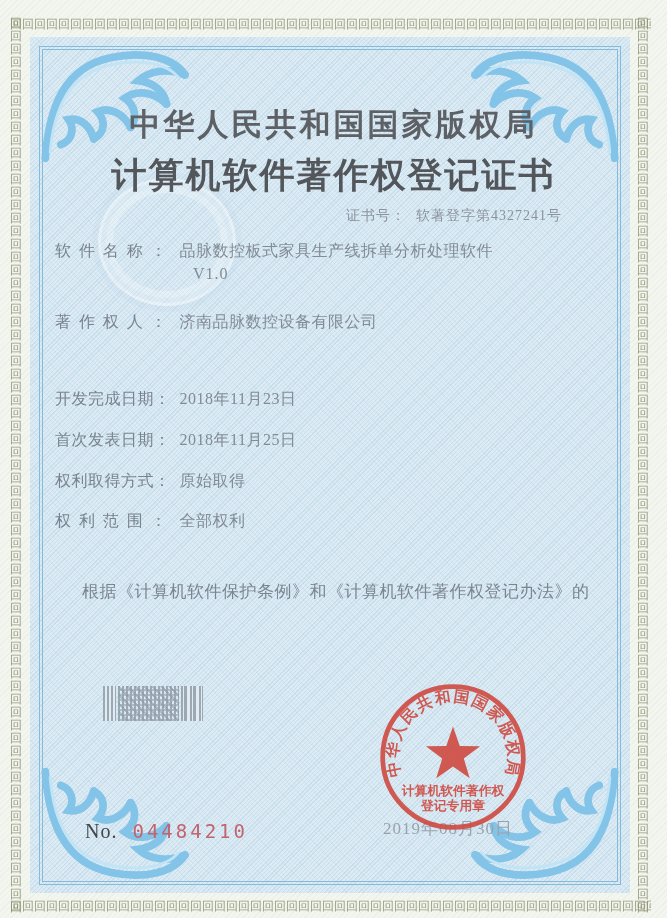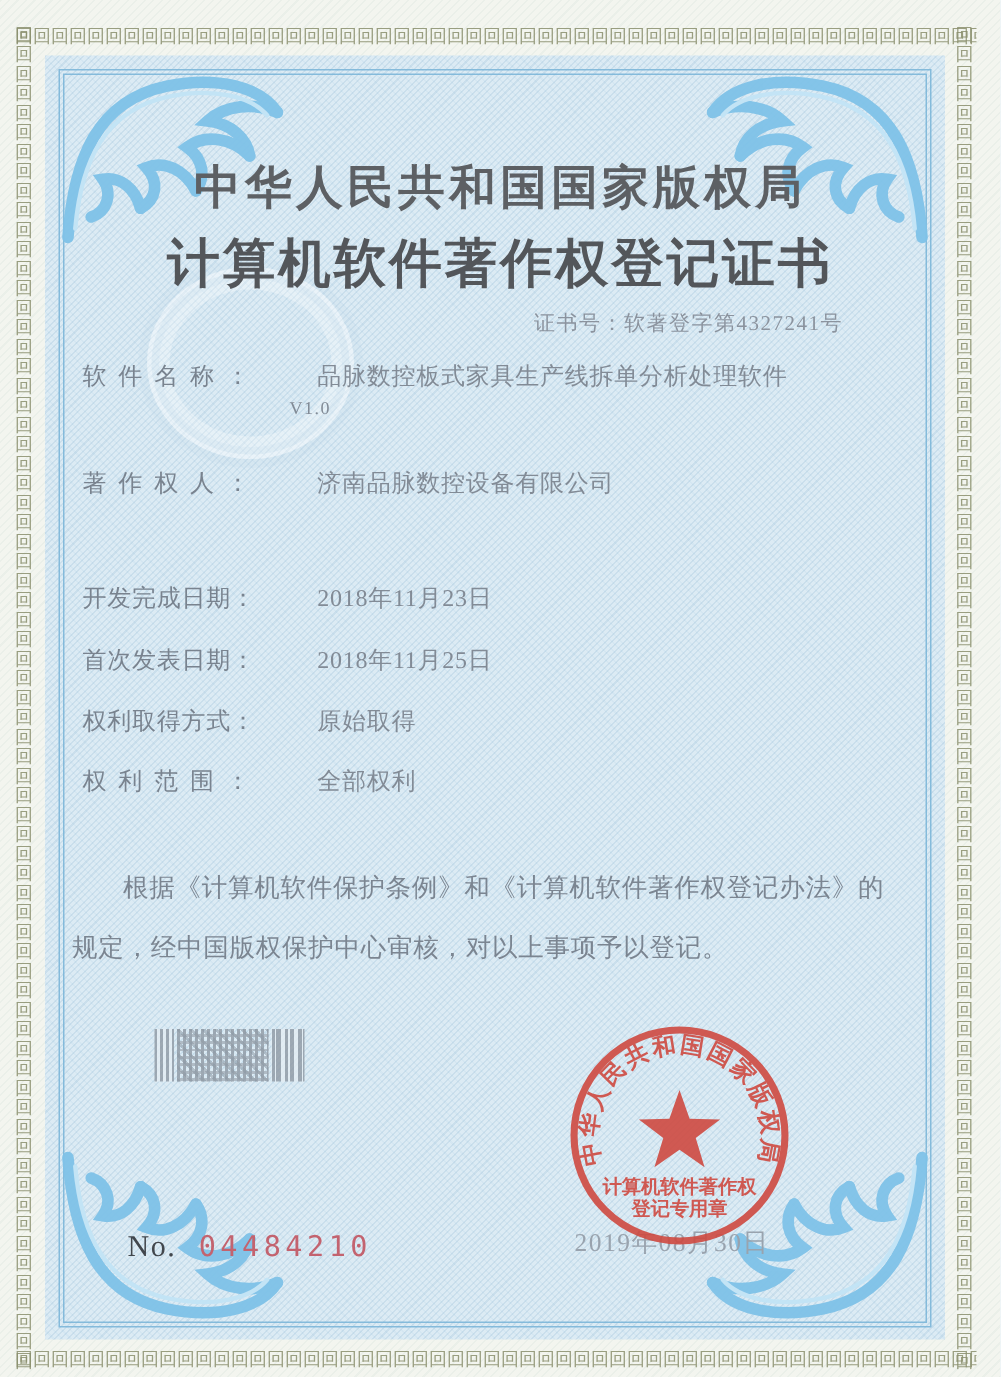--- a/index.html
+++ b/index.html
@@ -34,25 +34,25 @@
   .watermark{position:absolute;left:98px;top:178px;width:132px;height:122px;border-radius:50%;
     border:3px solid rgba(255,255,255,.5);
     box-shadow:0 0 0 6px rgba(190,215,230,.22), inset 0 0 0 5px rgba(190,215,230,.22), inset 0 0 0 12px rgba(255,255,255,.35);
     opacity:.8;}
   
   .title1{position:absolute;left:0;right:0;top:104px;text-align:center;
     font-size:31px;font-weight:bold;letter-spacing:3px;color:#5d6064;}
   .title2{position:absolute;left:0;right:0;top:152px;text-align:center;
     font-size:35px;font-weight:bold;letter-spacing:2px;color:#53565a;}
   .certno{position:absolute;top:207px;right:105px;font-size:14px;color:#8b939e;letter-spacing:1px;}
-  .certno .lbl{}
+  .certno .lbl{margin-right:10px;}
   .row{position:absolute;left:55px;font-size:16px;color:#7e8893;letter-spacing:.5px;white-space:nowrap;}
   .row .flabel{display:inline-block;width:112px;text-align-last:justify;color:#79838f;vertical-align:top;}
-  .row .fvalue{margin-left:40px;color:#828b96;}
-  .row2{position:absolute;left:193px;font-size:12px;color:#828b96;letter-spacing:1px;}
+  .row .fvalue{margin-left:8px;color:#828b96;}
+  .row2{position:absolute;left:193px;font-size:16px;color:#828b96;letter-spacing:1px;}
   .statement{position:absolute;left:48px;right:48px;font-size:17px;color:#7b8591;
     letter-spacing:.5px;line-height:40px;}
   .statement .ln1{text-indent:2em;}
   
   .barcode{position:absolute;left:103px;top:686px;width:100px;height:35px;opacity:.8;}
   .bc-left{position:absolute;left:0;top:0;bottom:0;width:13px;
     background:repeating-linear-gradient(90deg,#8f99a4 0 2px,#e4edf3 2px 4px);}
   .bc-mid{position:absolute;left:15px;right:24px;top:0;bottom:0;
     background:
       repeating-linear-gradient(45deg, rgba(125,135,146,.55) 0 2px, transparent 2px 6px),
@@ -166,21 +166,20 @@
   </div>
 
   <div class="row" style="top:471px;">
     <span class="flabel">权利取得方式：</span>
     <span class="fvalue">原始取得</span>
   </div>
 
 
   <div class="statement" style="top:572px;">
     <div class="ln1">根据《计算机软件保护条例》和《计算机软件著作权登记办法》的</div>
-    <div class="ln2">规定，经中国版权保护中心审核，对以上事项予以登记。</div>
   </div>
 
   <div class="barcode">
     <div class="bc-left"></div>
     <div class="bc-mid"></div>
     <div class="bc-right"></div>
   </div>
 
   <div class="stamp-date">2019年08月30日</div>
 

